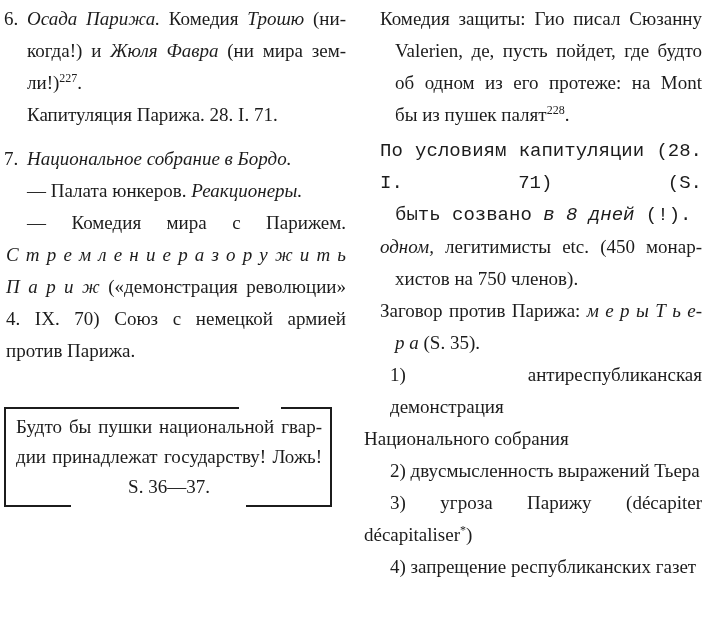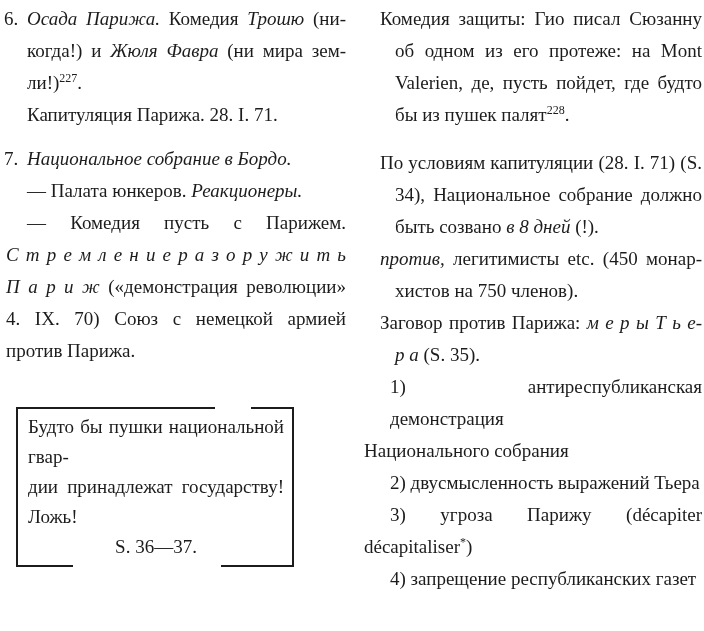--- a/index.html
+++ b/index.html
@@ -25,27 +25,26 @@
   .item-hang .line{padding-left:2px;}
   .item-hang .line:first-child{padding-left:23px;}
   
   .para .line{padding-left:31px;}
   .para .line:first-child{padding-left:16px;}
   .li .line{padding-left:0;}
   .li .line:first-child{padding-left:26px;}
   
   [data-name="item-7-assembly"]{margin-top:12px;}
   [data-name="framed-note"]{margin-top:40px;}
-  [data-name="para-capitulation-terms"]{margin-top:16px;}
+  [data-name="para-capitulation-terms"]{margin-top:4px;font-family:Liberation Mono, monospace;}
   [data-name="list-item-1"]{margin-top:0;}
   
   .box{
     position:relative;
-    margin-left:12px;
-    width:278px;
+    width:328px;
     box-sizing:border-box;
     padding:5px 8px 5px 10px;
     line-height:30px;
     border-left:2px solid #1c1c1c;
     border-right:2px solid #1c1c1c;
   }
   .box::before{
     content:"";position:absolute;left:0;right:0;top:0;height:2px;
     background:linear-gradient(to right,#1c1c1c 0%,#1c1c1c 72%,transparent 72%,transparent 85%,#1c1c1c 85%,#1c1c1c 100%);
   }
@@ -73,46 +72,45 @@
         <div class="line" data-name="text-line"><span class="" data-name="text-segment">Капитуляция Парижа. 28. I. 71.</span></div>
       </div>
       <div class="block item" data-name="item-7-assembly">
         <span class="num" data-name="item-number">7.</span>
         <div class="line" data-name="text-line"><span class="it" data-name="text-segment">Национальное собрание в Бордо.</span></div>
       </div>
       <div class="block item" data-name="item-7-junkers">
         <div class="line" data-name="text-line"><span class="" data-name="text-segment">— Палата юнкеров. </span><span class="it" data-name="text-segment">Реакционеры.</span></div>
       </div>
       <div class="block item-hang" data-name="item-7-comedy-peace">
-        <div class="line" data-name="text-line"><span class="" data-name="text-segment">— Комедия пусть с Парижем.</span></div>
+        <div class="line" data-name="text-line"><span class="" data-name="text-segment">— Комедия мира с Парижем.</span></div>
         <div class="line" data-name="text-line"><span class="it" data-name="text-segment">С т р е м л е н и е   р а з о р у ж и т ь</span></div>
         <div class="line" data-name="text-line"><span class="it" data-name="text-segment">П а р и ж</span><span class="" data-name="text-segment"> («демонстрация революции»</span></div>
         <div class="line" data-name="text-line"><span class="" data-name="text-segment">4. IX. 70) Союз с немецкой армией</span></div>
         <div class="line" data-name="text-line"><span class="" data-name="text-segment">против Парижа.</span></div>
       </div>
       <div class="block box" data-name="framed-note">
         <div class="line" data-name="text-line"><span class="" data-name="text-segment">Будто бы пушки национальной гвар-</span></div>
         <div class="line" data-name="text-line"><span class="" data-name="text-segment">дии принадлежат государству! Ложь!</span></div>
         <div class="line" data-name="text-line"><span class="" data-name="text-segment">S. 36—37.</span></div>
       </div>
     </div>
   <div class="col col-right" data-name="right-column">
       <div class="block para" data-name="para-defense-comedy">
         <div class="line" data-name="text-line"><span class="" data-name="text-segment">Комедия защиты: Гио писал Сюзанну</span></div>
+        <div class="line" data-name="text-line"><span class="" data-name="text-segment">Valerien, де, пусть пойдет, где будто</span></div>
         <div class="line" data-name="text-line"><span class="" data-name="text-segment">об одном из его протеже: на Mont</span></div>
-        <div class="line" data-name="text-line"><span class="" data-name="text-segment">Valerien, де, пусть пойдет, где будто</span></div>
         <div class="line" data-name="text-line"><span class="" data-name="text-segment">бы из пушек палят</span><span class="sup" data-name="superscript-reference">228</span><span class="" data-name="text-segment">.</span></div>
       </div>
       <div class="block para" data-name="para-capitulation-terms">
         <div class="line" data-name="text-line"><span class="" data-name="text-segment">По условиям капитуляции (28. I. 71) (S.</span></div>
-        <div class="line" data-name="text-line"><span class="" data-name="text-segment">34), Национальное собрание должно</span></div>
         <div class="line" data-name="text-line"><span class="" data-name="text-segment">быть созвано </span><span class="it" data-name="text-segment">в 8 дней</span><span class="" data-name="text-segment"> (!).</span></div>
       </div>
       <div class="block para" data-name="para-thiers-agitation">
-        <div class="line" data-name="text-line"><span class="it" data-name="text-segment">против,</span><span class="" data-name="text-segment"> легитимисты etc. (450 монар-</span></div>
+        <div class="line" data-name="text-line"><span class="it" data-name="text-segment">одном,</span><span class="" data-name="text-segment"> легитимисты etc. (450 монар-</span></div>
         <div class="line" data-name="text-line"><span class="" data-name="text-segment">хистов на 750 членов).</span></div>
       </div>
       <div class="block para" data-name="para-conspiracy">
         <div class="line" data-name="text-line"><span class="" data-name="text-segment">Заговор против Парижа: </span><span class="it" data-name="text-segment">м е р ы   Т ь е-</span></div>
         <div class="line" data-name="text-line"><span class="it" data-name="text-segment">р а</span><span class="" data-name="text-segment"> (S. 35).</span></div>
       </div>
       <div class="block li" data-name="list-item-1">
         <div class="line" data-name="text-line"><span class="" data-name="text-segment">1) антиреспубликанская демонстрация</span></div>
         <div class="line" data-name="text-line"><span class="" data-name="text-segment">Национального собрания</span></div>
       </div>

